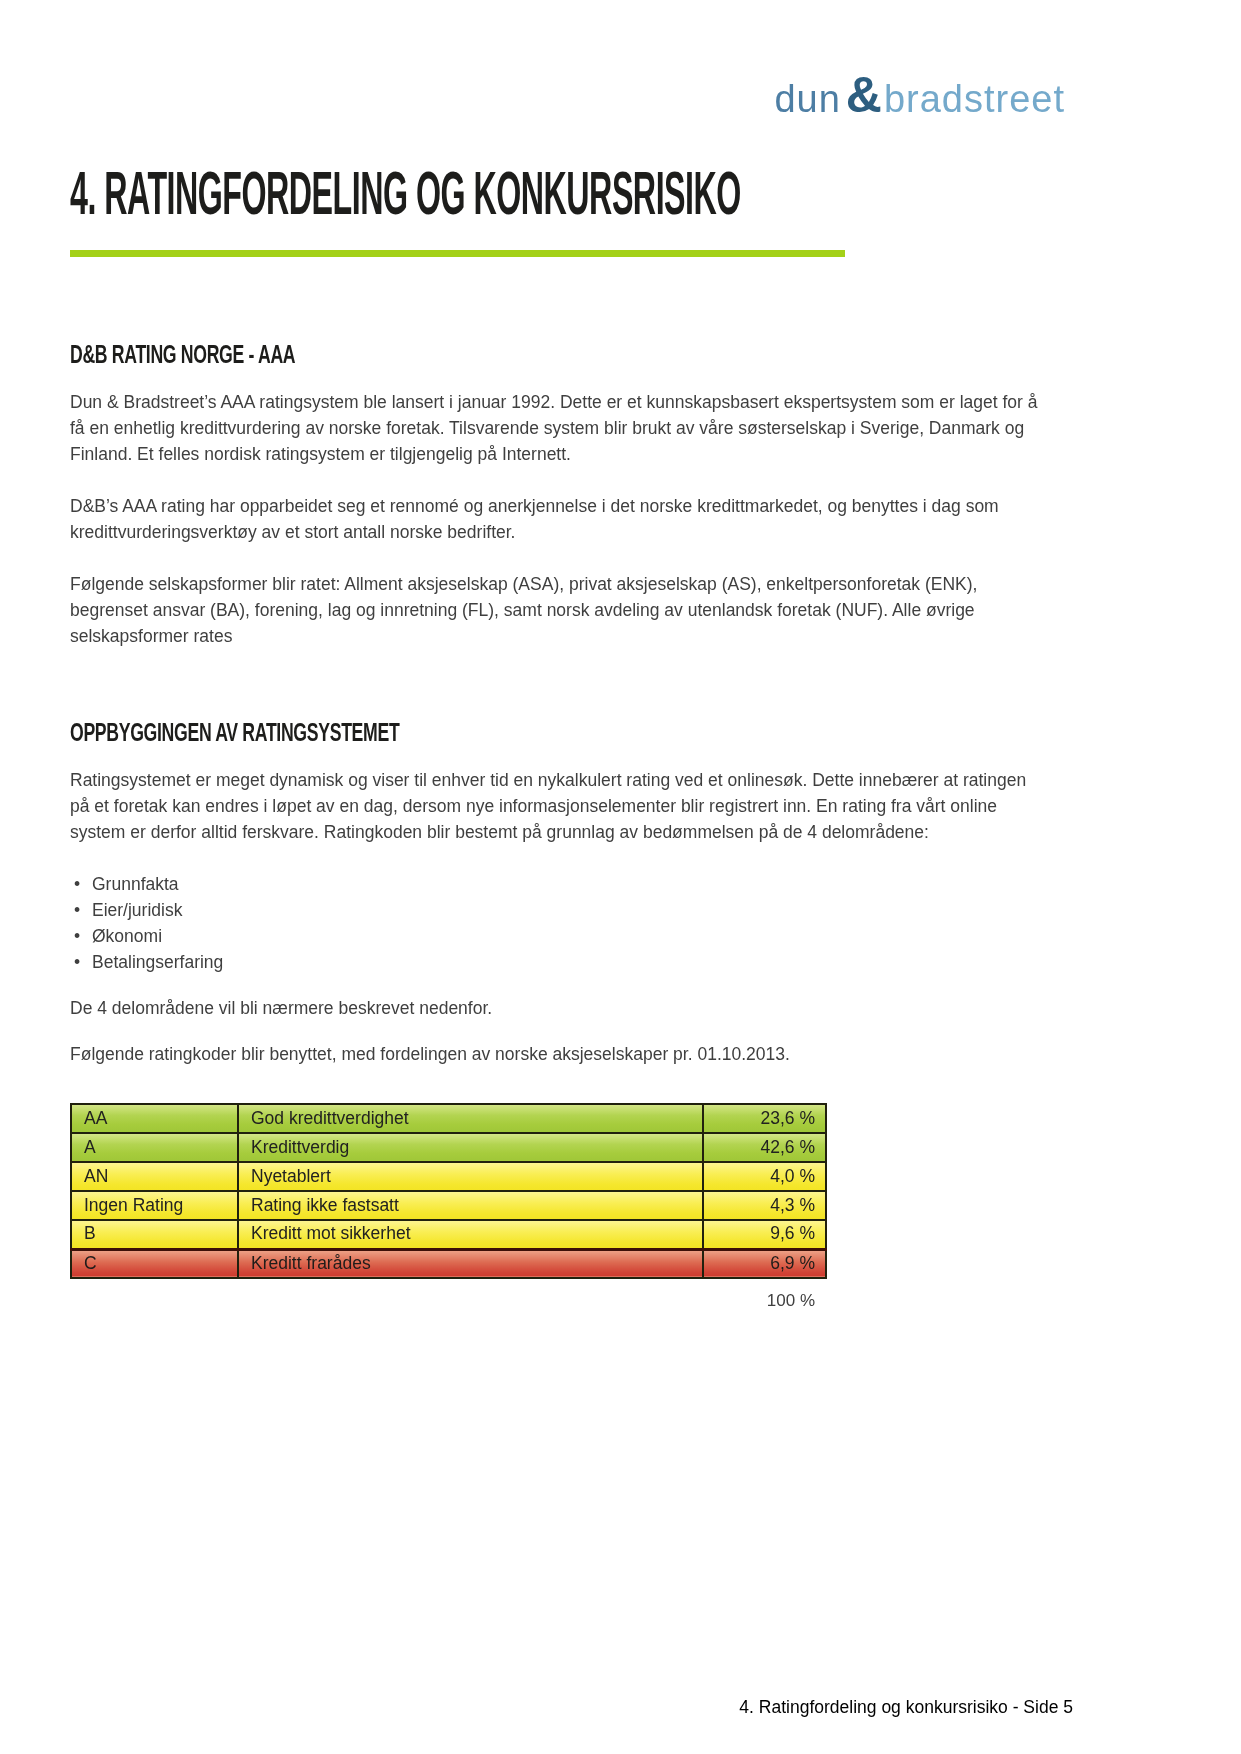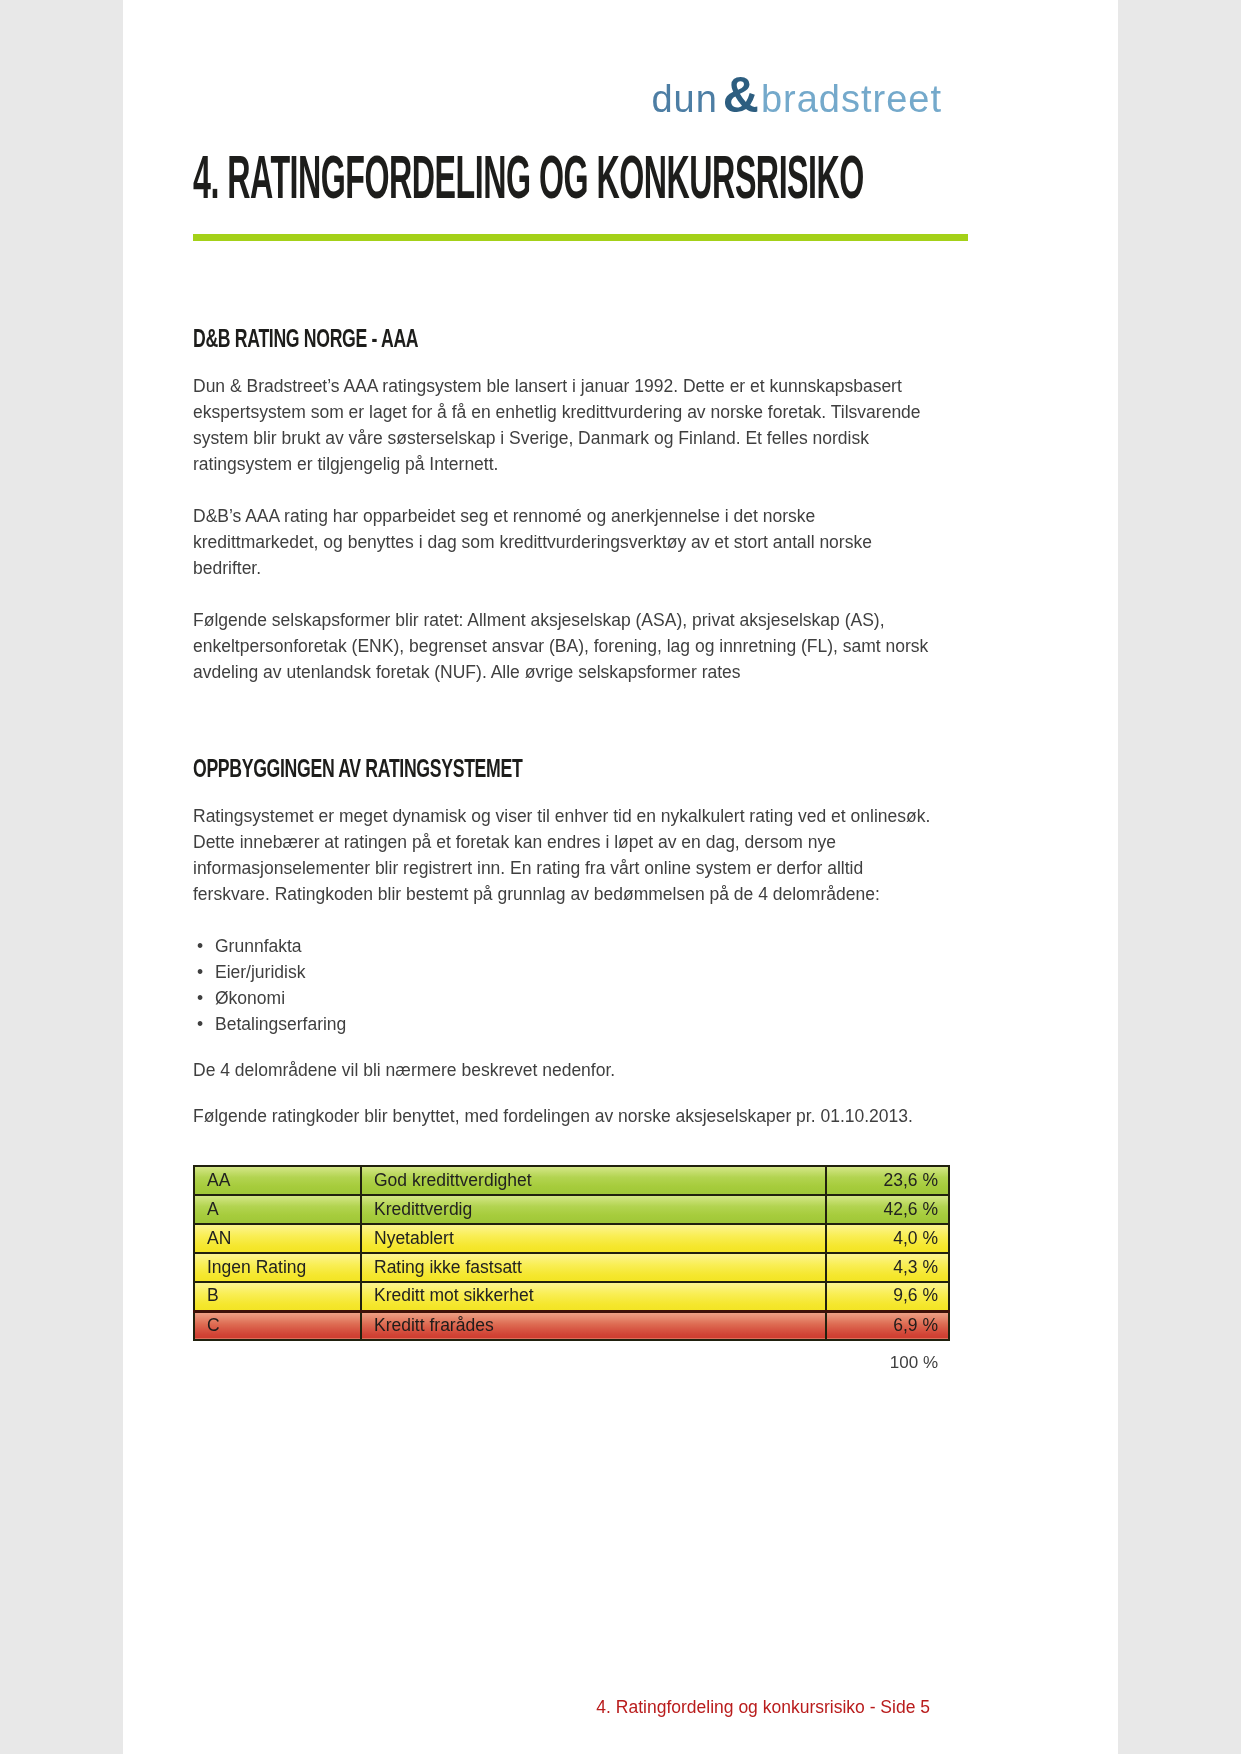--- a/index.html
+++ b/index.html
@@ -2,21 +2,21 @@
 <html lang="no"><head>
 <meta charset="utf-8">
 <title>4. Ratingfordeling og konkursrisiko</title>
 <style>
   * { margin: 0; padding: 0; box-sizing: border-box; }
   html, body { background: #e8e8e8; }
   body { font-family: "Liberation Sans", "DejaVu Sans", sans-serif; }
 
   .page {
     position: relative;
-    width: 995px;
+    width: 1241px;
     height: 1754px;
     margin: 0 auto;
     background: #ffffff;
     padding: 72px 176px 0 70px;
     overflow: hidden;
   }
 
   
   .logo {
     text-align: right;
@@ -37,21 +37,21 @@
     margin: 0 2px 0 5px;
   }
   .logo-brad {
     font-size: 38px;
     color: #74a9cb;
     letter-spacing: 1px;
   }
 
   
   h1 {
-    margin-top: 28px;
+    margin-top: 44px;
     font-size: 62px;
     line-height: 62px;
     font-weight: bold;
     color: #1d1d1b;
     white-space: nowrap;
   }
   h1 > span {
     display: inline-block;
     transform: scale(0.52, 1);
     transform-origin: left center;
@@ -151,24 +151,24 @@
     text-align: right;
     padding-right: 10px;
     font-size: 17px;
     line-height: 26px;
     color: #3f3f3f;
   }
 
   
   .footer {
     position: absolute;
-    right: 188px;
+    right: 168px;
     bottom: 36px;
     font-size: 17.5px;
-    color: #b91c1c;
+    color: #000000;
     white-space: nowrap;
   }
 </style>
 </head>
 <body>
 
 <div class="page">
 
   <div class="logo">
     <span class="logo-dun">dun</span><span class="logo-amp">&amp;</span><span class="logo-brad">bradstreet</span>

